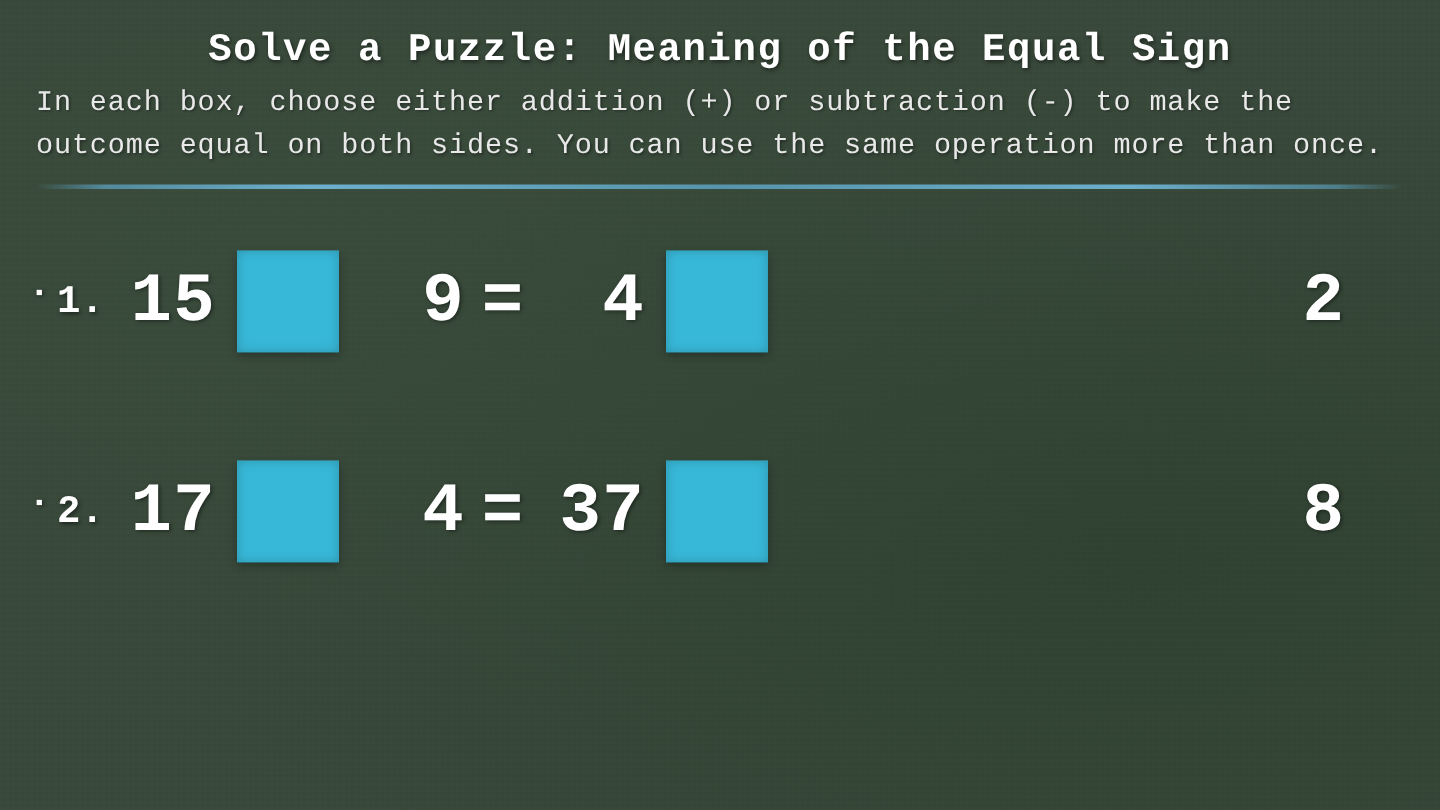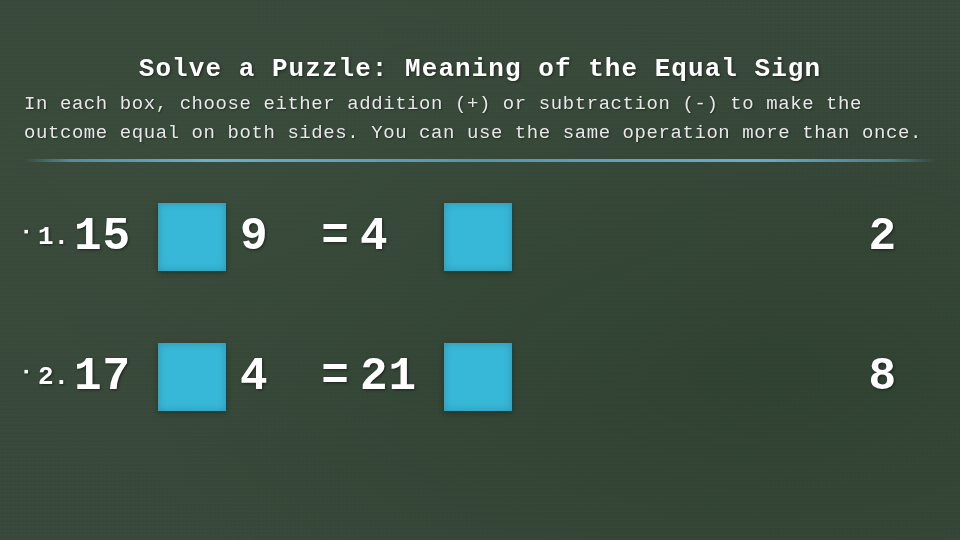--- a/index.html
+++ b/index.html
@@ -47,21 +47,20 @@
       background-image:
         radial-gradient(ellipse at 20% 30%, rgba(60,80,62,0.4) 0%, transparent 60%),
         radial-gradient(ellipse at 80% 70%, rgba(40,60,42,0.5) 0%, transparent 60%),
         radial-gradient(ellipse at 50% 50%, rgba(50,70,52,0.3) 0%, transparent 80%);
     }
 
     .content {
       position: relative;
       z-index: 1;
       padding: 18px 24px 14px 24px;
-      margin-top: 36px;
     }
 
     .title {
       text-align: center;
       font-size: 26px;
       font-weight: bold;
       letter-spacing: 0.04em;
       color: #ffffff;
       text-shadow: 1px 1px 3px rgba(0,0,0,0.5);
       margin-bottom: 6px;
@@ -120,21 +119,21 @@
 
     .puzzle-number span {
       margin-left: 14px;
     }
 
     .puzzle-value {
       font-size: 46px;
       font-weight: bold;
       color: #ffffff;
       min-width: 70px;
-      text-align: left;
+      text-align: right;
       text-shadow: 1px 1px 3px rgba(0,0,0,0.5);
       letter-spacing: 0.02em;
     }
 
     .puzzle-box {
       width: 68px;
       height: 68px;
       background-color: #38b8d8;
       margin: 0 14px;
       flex-shrink: 0;
@@ -198,19 +197,19 @@
   <div class="row-gap"></div>
 
   <div class="puzzle-row">
     <div class="puzzle-number">
       <span>2.</span>
     </div>
     <div class="puzzle-value">17</div>
     <div class="puzzle-box"></div>
     <div class="puzzle-value">4</div>
     <div class="puzzle-equals">=</div>
-    <div class="puzzle-value">21</div>
+    <div class="puzzle-value">37</div>
     <div class="puzzle-box"></div>
     <div class="puzzle-spacer"></div>
     <div class="puzzle-last">8</div>
   </div>
 
 </div>
 
 </body></html>

